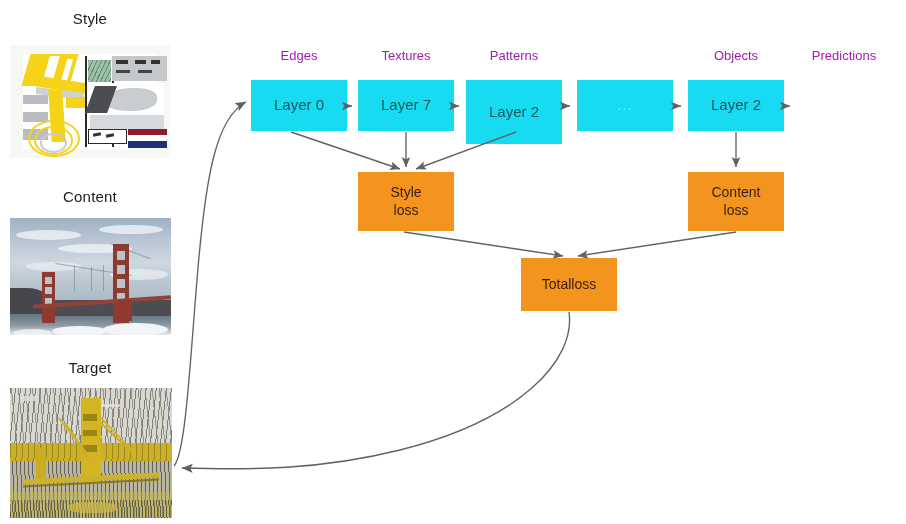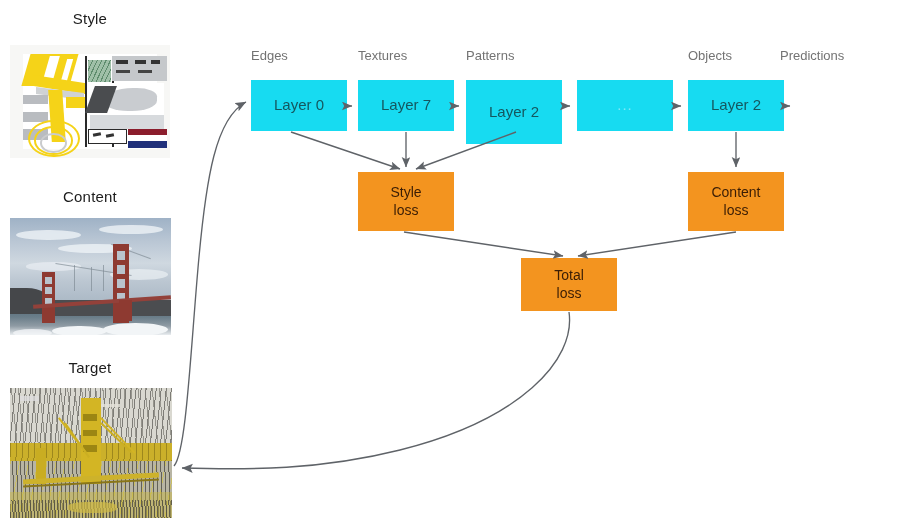--- a/index.html
+++ b/index.html
@@ -58,21 +58,22 @@
     line-height:1.22;
     box-sizing:border-box;
   }
   .node.cyan{background:#17dbf1;color:#15575f;font-size:15px;}
   .node.cyan.faint{color:#7fe9f7;font-size:15px;letter-spacing:1px;}
   .node.orange{background:#f3941f;color:#3a1d05;font-size:14px;}
 
   .toplabel{
     position:absolute;
     font-size:13px;
-    color:#737373;
+    color:#a21caf;
+    text-align:center;
     white-space:nowrap;
   }
 
   svg.edges{position:absolute;left:0;top:0;width:906px;height:524px;pointer-events:none;}
 </style>
 </head>
 <body>
 
 <div id="stage">
 
@@ -207,39 +208,39 @@
       <div class="tg" style="left:0;top:86%;width:100%;height:14%;
         background:repeating-linear-gradient(85deg,#4c4a42 0 1px,transparent 1px 3px);opacity:.8;"></div>
       <div class="tg" style="left:36%;top:88%;width:30%;height:8%;background:#d0bb46;opacity:.7;border-radius:40%;"></div>
     </div>
   </div>
 
   <div class="toplabel" style="left:251px;top:48px;width:96px;">Edges</div>
   <div class="toplabel" style="left:358px;top:48px;width:96px;">Textures</div>
   <div class="toplabel" style="left:466px;top:48px;width:96px;">Patterns</div>
   <div class="toplabel" style="left:688px;top:48px;width:96px;">Objects</div>
-  <div class="toplabel" style="left:780px;top:48px;width:96px;">Predictions</div>
+  <div class="toplabel" style="left:796px;top:48px;width:96px;">Predictions</div>
 
   <div class="node cyan" style="left:251px;top:80px;width:96px;height:51px;">Layer 0</div>
   <div class="node cyan" style="left:358px;top:80px;width:96px;height:51px;">Layer 7</div>
   <div class="node cyan" style="left:466px;top:80px;width:96px;height:64px;">Layer 2</div>
   <div class="node cyan faint" style="left:577px;top:80px;width:96px;height:51px;">...</div>
   <div class="node cyan" style="left:688px;top:80px;width:96px;height:51px;">Layer 2</div>
 
   <div class="node orange" style="left:358px;top:172px;width:96px;height:59px;flex-direction:column;">
     <span>Style</span>
     <span>loss</span>
   </div>
 
   <div class="node orange" style="left:688px;top:172px;width:96px;height:59px;flex-direction:column;">
     <span>Content</span>
     <span>loss</span>
   </div>
 
-  <div class="node orange" style="left:521px;top:258px;width:96px;height:53px;flex-direction:column;">
+  <div class="node orange" style="left:521px;top:258px;width:96px;height:53px;flex-direction:row;">
     <span>Total</span>
     <span>loss</span>
   </div>
 
   <svg class="edges" viewBox="0 0 906 524">
     <defs>
       <marker id="ah" markerWidth="9" markerHeight="9" refX="7.4" refY="3.2" orient="auto" markerUnits="strokeWidth">
         <path d="M0,0 L7.6,3.2 L0,6.4 L1.6,3.2 z" fill="#5f6368"></path>
       </marker>
       <marker id="ahs" markerWidth="10" markerHeight="10" refX="8" refY="3.4" orient="auto" markerUnits="strokeWidth">

